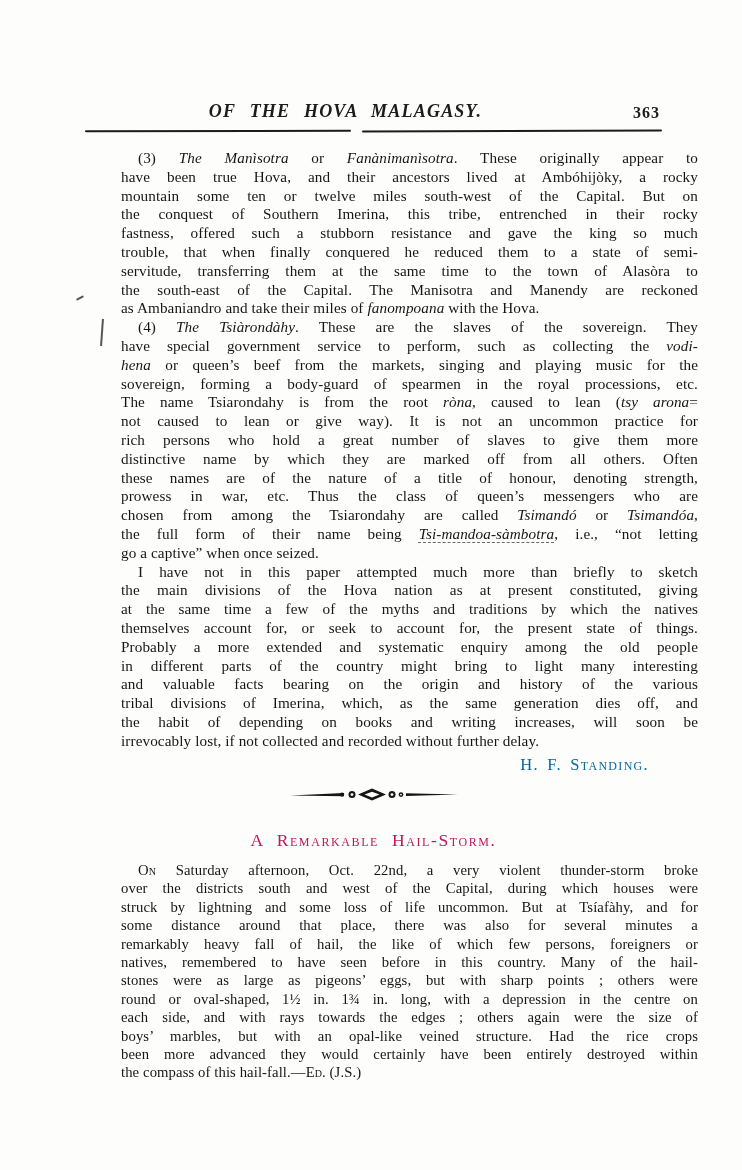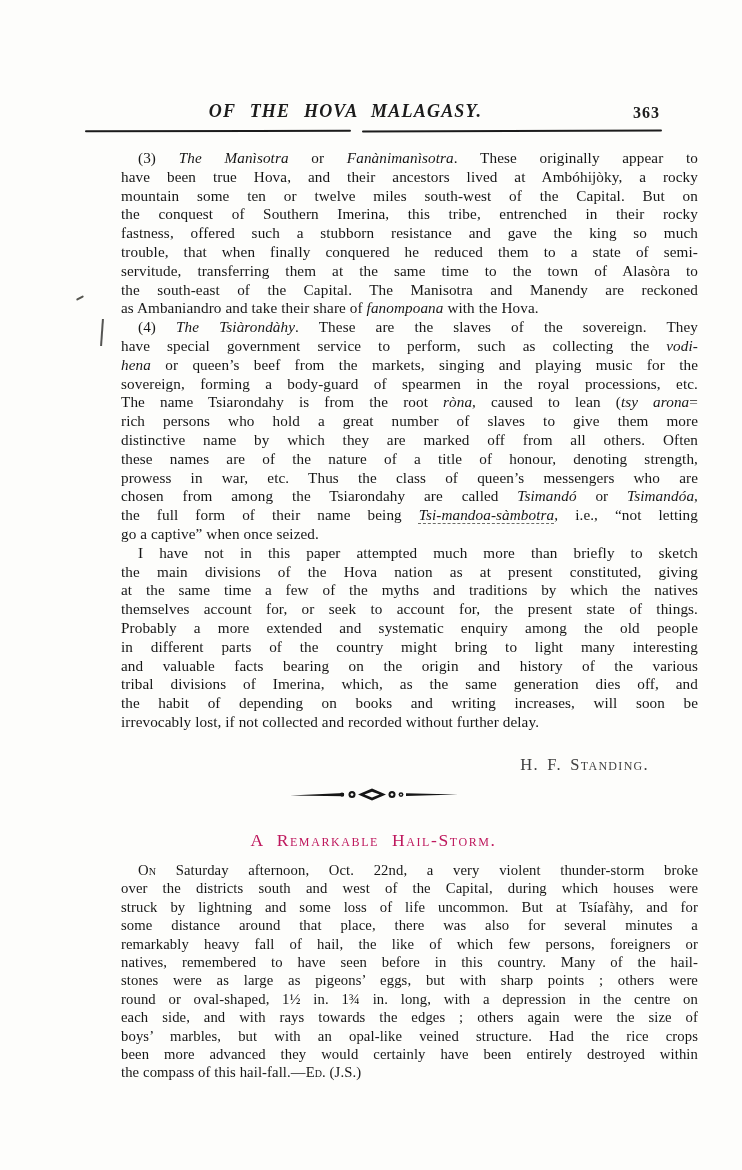--- a/index.html
+++ b/index.html
@@ -35,21 +35,21 @@
   .para2{font-size:14.7px;line-height:18.4px;}
   .line{text-align:justify;text-align-last:justify;}
   .line.last{text-align-last:left;}
   .para .line:first-child{text-indent:17px;}
   .it{font-style:italic;}
   .sc{font-variant-caps:small-caps;}
   .ul{text-decoration-line:underline;text-decoration-style:dashed;text-decoration-color:#6b6b66;text-decoration-thickness:1px;text-underline-offset:3px;}
 
   
   .signature{position:absolute;top:755px;left:85px;width:577px;text-align:right;box-sizing:border-box;padding-right:13px;
-    font-size:16.5px;letter-spacing:1.3px;word-spacing:3px;color:#404040;}
+    font-size:16.5px;letter-spacing:1.3px;word-spacing:3px;color:#0369a1;}
 
   
   .ornament{position:absolute;top:787px;left:85px;width:577px;text-align:center;}
 
   
   .art2-title{
     position:absolute;top:830px;left:85px;width:577px;text-align:center;
     font-size:17.5px;letter-spacing:1.6px;word-spacing:7px;color:#be185d;
   }
 
@@ -75,28 +75,29 @@
   <div class="article art1">
     <div class="para">
         <div class="line"><span>(3) </span><span class="it">The Manìsotra</span><span> or </span><span class="it">Fanànimanìsotra</span><span>. These originally appear to</span></div>
         <div class="line"><span>have been true Hova, and their ancestors lived at Ambóhijòky, a rocky</span></div>
         <div class="line"><span>mountain some ten or twelve miles south-west of the Capital. But on</span></div>
         <div class="line"><span>the conquest of Southern Imerina, this tribe, entrenched in their rocky</span></div>
         <div class="line"><span>fastness, offered such a stubborn resistance and gave the king so much</span></div>
         <div class="line"><span>trouble, that when finally conquered he reduced them to a state of semi-</span></div>
         <div class="line"><span>servitude, transferring them at the same time to the town of Alasòra to</span></div>
         <div class="line"><span>the south-east of the Capital. The Manisotra and Manendy are reckoned</span></div>
-        <div class="line last"><span>as Ambaniandro and take their share of </span><span class="it">fanompoana</span><span> with the Hova.</span></div>
+        <div class="line last"><span>as Ambaniandro and take their miles of </span><span class="it">fanompoana</span><span> with the Hova.</span></div>
       </div>
     <div class="para">
         <div class="line"><span>(4) </span><span class="it">The Tsiàrondàhy</span><span>. These are the slaves of the sovereign. They</span></div>
         <div class="line"><span>have special government service to perform, such as collecting the </span><span class="it">vodi-</span></div>
         <div class="line"><span class="it">hena</span><span> or queen’s beef from the markets, singing and playing music for the</span></div>
         <div class="line"><span>sovereign, forming a body-guard of spearmen in the royal processions, etc.</span></div>
         <div class="line"><span>The name Tsiarondahy is from the root </span><span class="it">ròna</span><span>, caused to lean (</span><span class="it">tsy arona</span><span>=</span></div>
+        <div class="line"><span>not caused to lean or give way). It is not an uncommon practice for</span></div>
         <div class="line"><span>rich persons who hold a great number of slaves to give them more</span></div>
         <div class="line"><span>distinctive name by which they are marked off from all others. Often</span></div>
         <div class="line"><span>these names are of the nature of a title of honour, denoting strength,</span></div>
         <div class="line"><span>prowess in war, etc. Thus the class of queen’s messengers who are</span></div>
         <div class="line"><span>chosen from among the Tsiarondahy are called </span><span class="it">Tsimandó</span><span> or </span><span class="it">Tsimandóa</span><span>,</span></div>
         <div class="line"><span>the full form of their name being </span><span class="it ul">Tsi-mandoa-sàmbotra</span><span>, i.e., “not letting</span></div>
         <div class="line last"><span>go a captive” when once seized.</span></div>
       </div>
     <div class="para">
         <div class="line"><span>I have not in this paper attempted much more than briefly to sketch</span></div>

